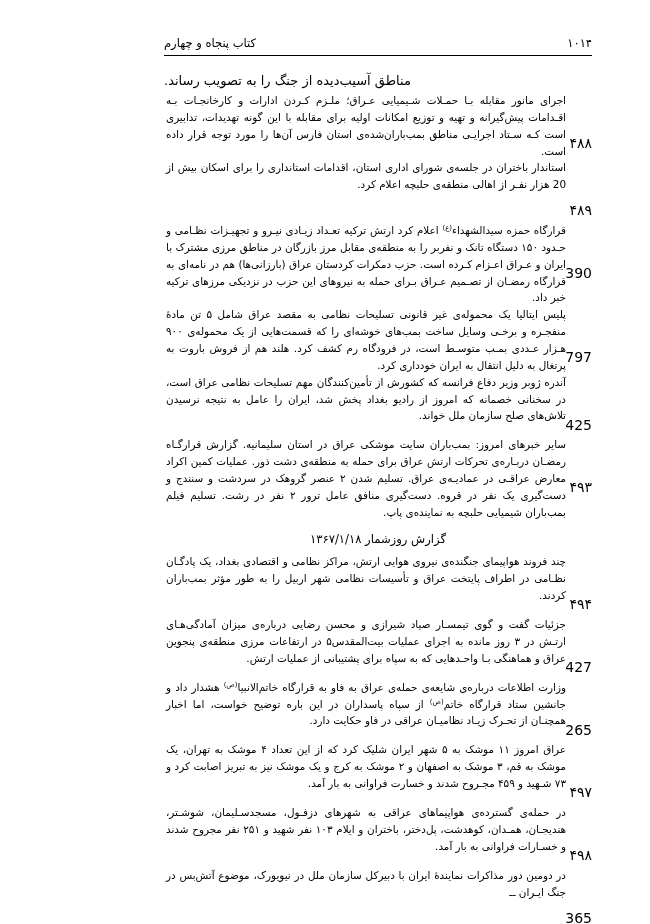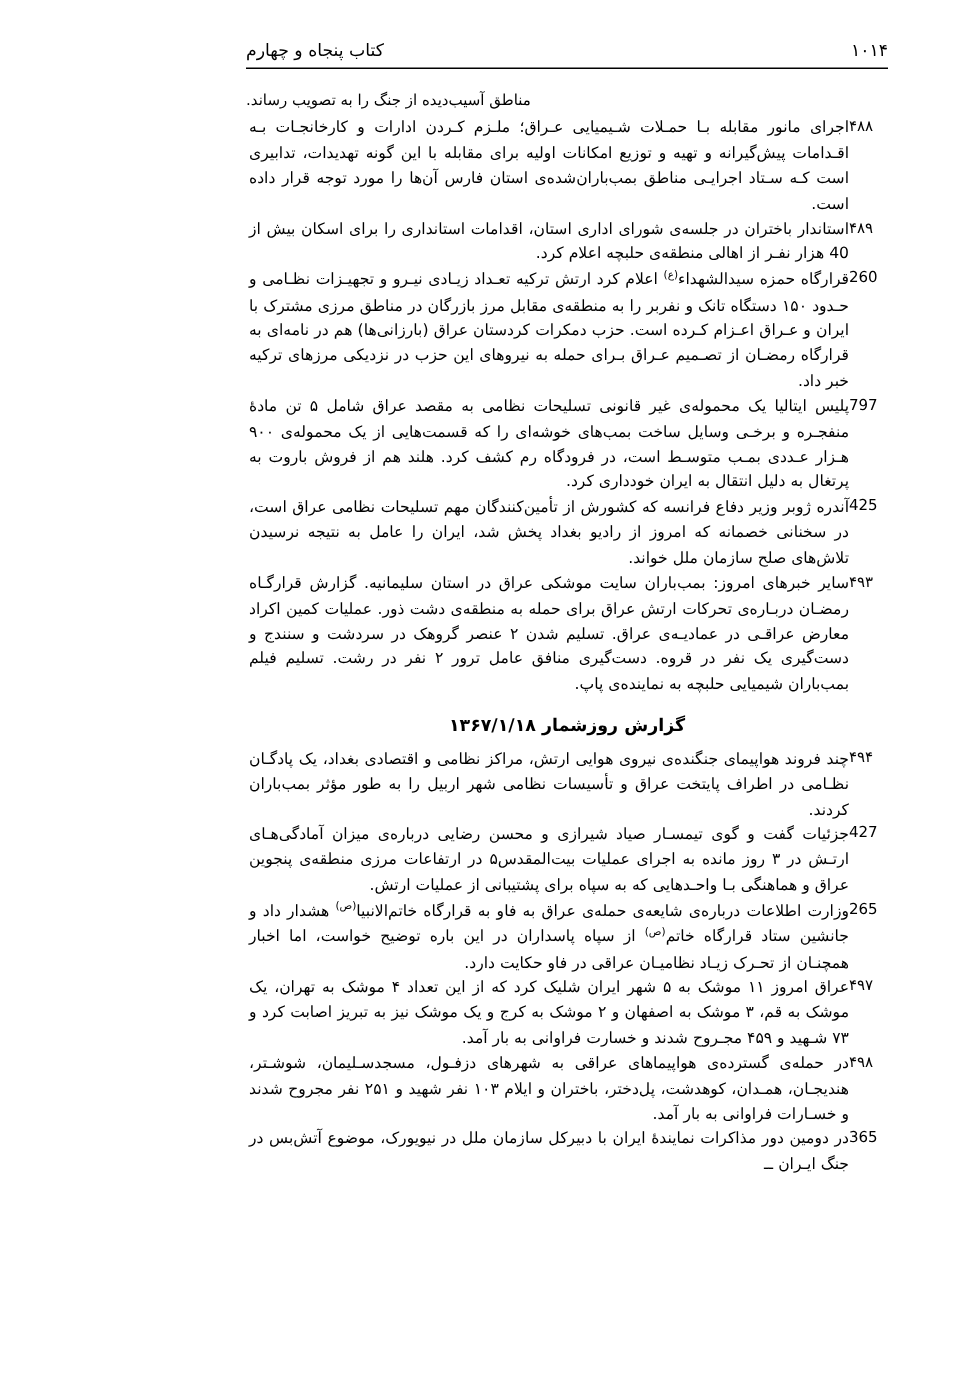--- a/index.html
+++ b/index.html
@@ -12,21 +12,21 @@
     height: 924px;
     font-family: "DejaVu Sans", sans-serif;
     color: #000000;
     overflow: hidden;
   }
   .page {
     position: relative;
     width: 544px;
     height: 924px;
     box-sizing: border-box;
-    padding: 26px 58px 20px 58px;
+    padding: 36px 58px 20px 58px;
   }
   .header {
     display: flex;
     flex-direction: row-reverse;
     justify-content: space-between;
     align-items: baseline;
     font-size: 11.5px;
     letter-spacing: 0.2px;
     padding-bottom: 5px;
     direction: rtl;
@@ -45,47 +45,48 @@
   .body {
     direction: rtl;
     text-align: justify;
     text-justify: inter-word;
     font-size: 10.4px;
     line-height: 1.62;
   }
   .lead {
     text-align: left;
     direction: rtl;
-    font-size: 10px;
+    font-size: 13px;
     margin-bottom: 1px;
   }
   .entry {
     display: flex;
     flex-direction: row;
     margin-bottom: 0px;
   }
   .entry-num {
     flex: 0 0 auto;
     width: 26px;
-    text-align: left;
-    font-size: 10px;
+    text-align: right;
+    font-size: 14px;
     padding-top: 0px;
     letter-spacing: 0px;
+    margin-top: 40px;
   }
   .entry-text {
     flex: 1 1 auto;
     text-align: justify;
     font-size: 10.4px;
     line-height: 1.62;
     padding-left: 2px;
   }
   .entry-text.lastline-right > :last-child { }
   .section-title {
     text-align: center;
-    font-weight: bold;
+    font-weight: normal;
     font-size: 11.6px;
     margin: 9px 0 5px 0;
     letter-spacing: 0.3px;
   }
   sup {
     font-size: 7px;
     vertical-align: super;
   }
 </style>
 </head>
@@ -103,24 +104,24 @@
 
     <div class="lead">مناطق آسیب‌دیده از جنگ را به تصویب رساند.</div>
 
     <div>
       <div class="entry">
         <div class="entry-num">۴۸۸</div>
         <div class="entry-text">اجرای مانور مقابله بـا حمـلات شـیمیایی عـراق؛ ملـزم کـردن ادارات و کارخانجـات بـه اقـدامات پیش‌گیرانه و تهیه و توزیع امکانات اولیه برای مقابله با این گونه تهدیدات، تدابیری است کـه سـتاد اجرایـی مناطق بمب‌باران‌شده‌ی استان فارس آن‌ها را مورد توجه قرار داده است.</div>
       </div>
       <div class="entry">
         <div class="entry-num">۴۸۹</div>
-        <div class="entry-text">استاندار باختران در جلسه‌ی شورای اداری استان، اقدامات استانداری را برای اسکان بیش از 40 هزار نفـر از اهالی منطقه‌ی حلبچه اعلام کرد.</div>
+        <div class="entry-text">استاندار باختران در جلسه‌ی شورای اداری استان، اقدامات استانداری را برای اسکان بیش از 20 هزار نفـر از اهالی منطقه‌ی حلبچه اعلام کرد.</div>
       </div>
       <div class="entry">
-        <div class="entry-num">260</div>
+        <div class="entry-num">390</div>
         <div class="entry-text">قرارگاه حمزه سیدالشهداء<sup>(ع)</sup> اعلام کرد ارتش ترکیه تعـداد زیـادی نیـرو و تجهیـزات نظـامی و حـدود ۱۵۰ دستگاه تانک و نفربر را به منطقه‌ی مقابل مرز بازرگان در مناطق مرزی مشترک با ایران و عـراق اعـزام کـرده است. حزب دمکرات کردستان عراق (بارزانی‌ها) هم در نامه‌ای به قرارگاه رمضـان از تصـمیم عـراق بـرای حمله به نیروهای این حزب در نزدیکی مرزهای ترکیه خبر داد.</div>
       </div>
       <div class="entry">
         <div class="entry-num">797</div>
         <div class="entry-text">پلیس ایتالیا یک محموله‌ی غیر قانونی تسلیحات نظامی به مقصد عراق شامل ۵ تن مادهٔ منفجـره و برخـی وسایل ساخت بمب‌های خوشه‌ای را که قسمت‌هایی از یک محموله‌ی ۹۰۰ هـزار عـددی بمـب متوسـط است، در فرودگاه رم کشف کرد. هلند هم از فروش باروت به پرتغال به دلیل انتقال به ایران خودداری کرد.</div>
       </div>
       <div class="entry">
         <div class="entry-num">425</div>
         <div class="entry-text">آندره ژوبر وزیر دفاع فرانسه که کشورش از تأمین‌کنندگان مهم تسلیحات نظامی عراق است، در سخنانی خصمانه که امروز از رادیو بغداد پخش شد، ایران را عامل به نتیجه نرسیدن تلاش‌های صلح سازمان ملل خواند.</div>
       </div>

